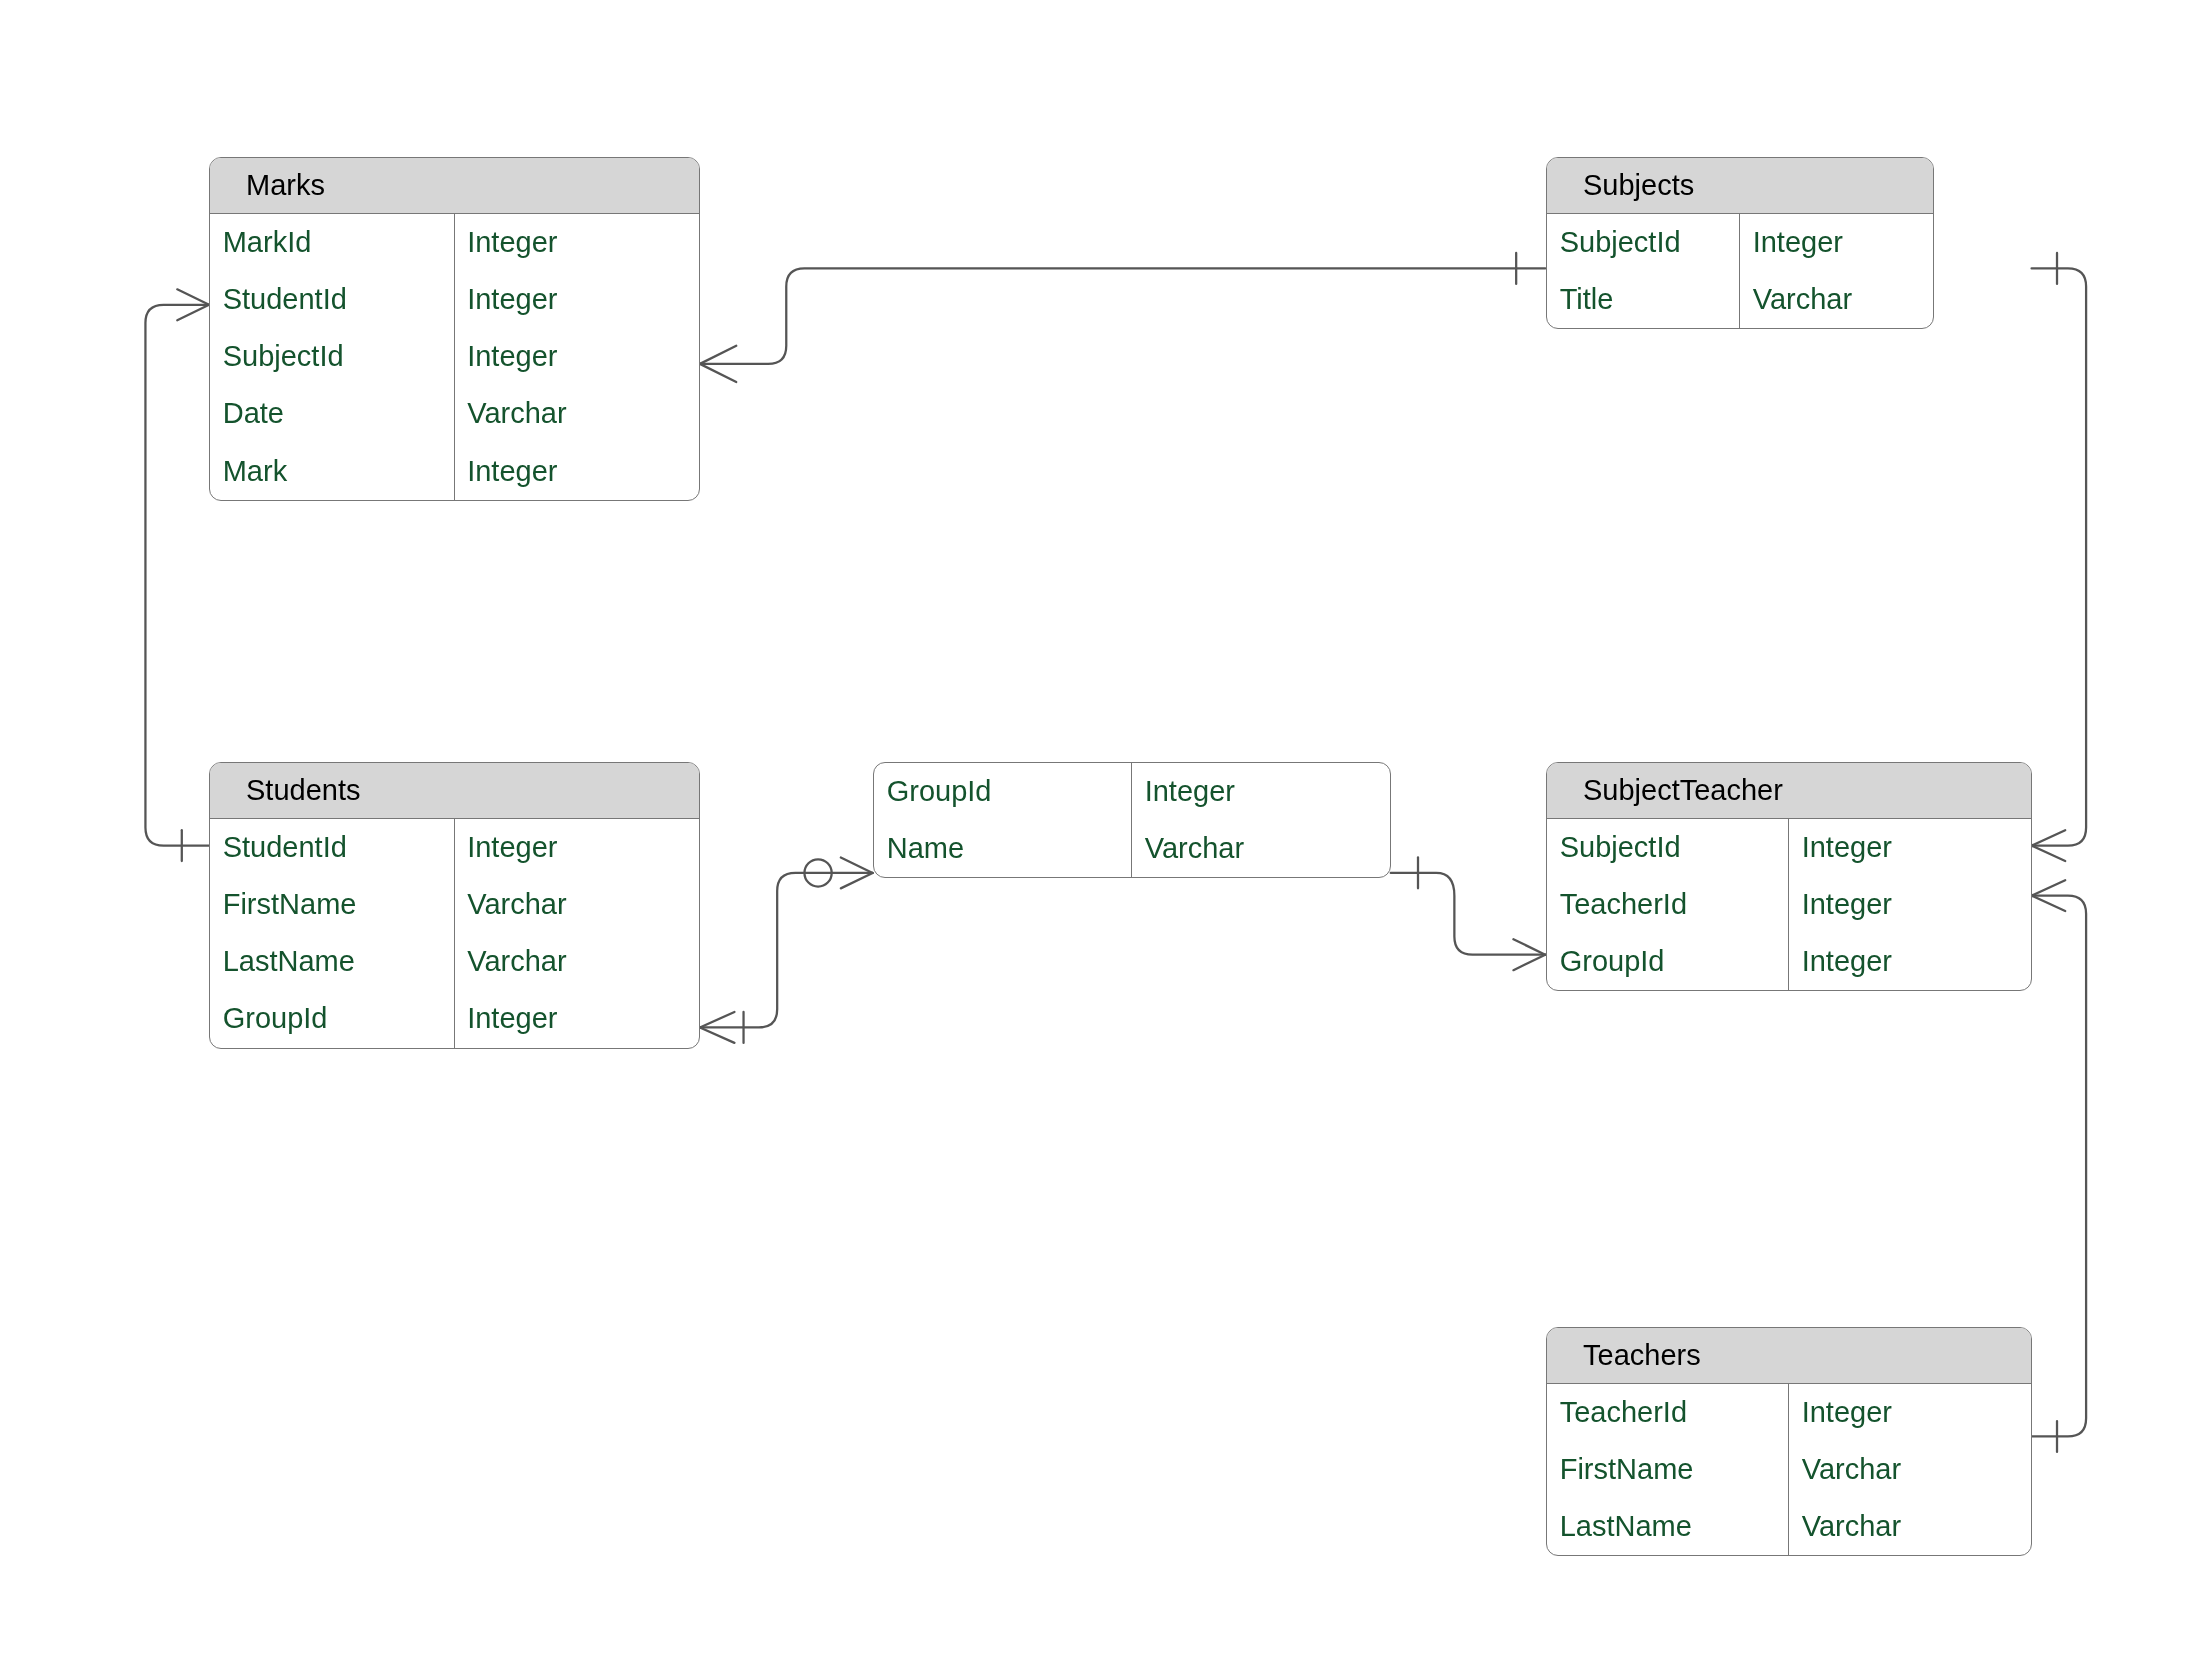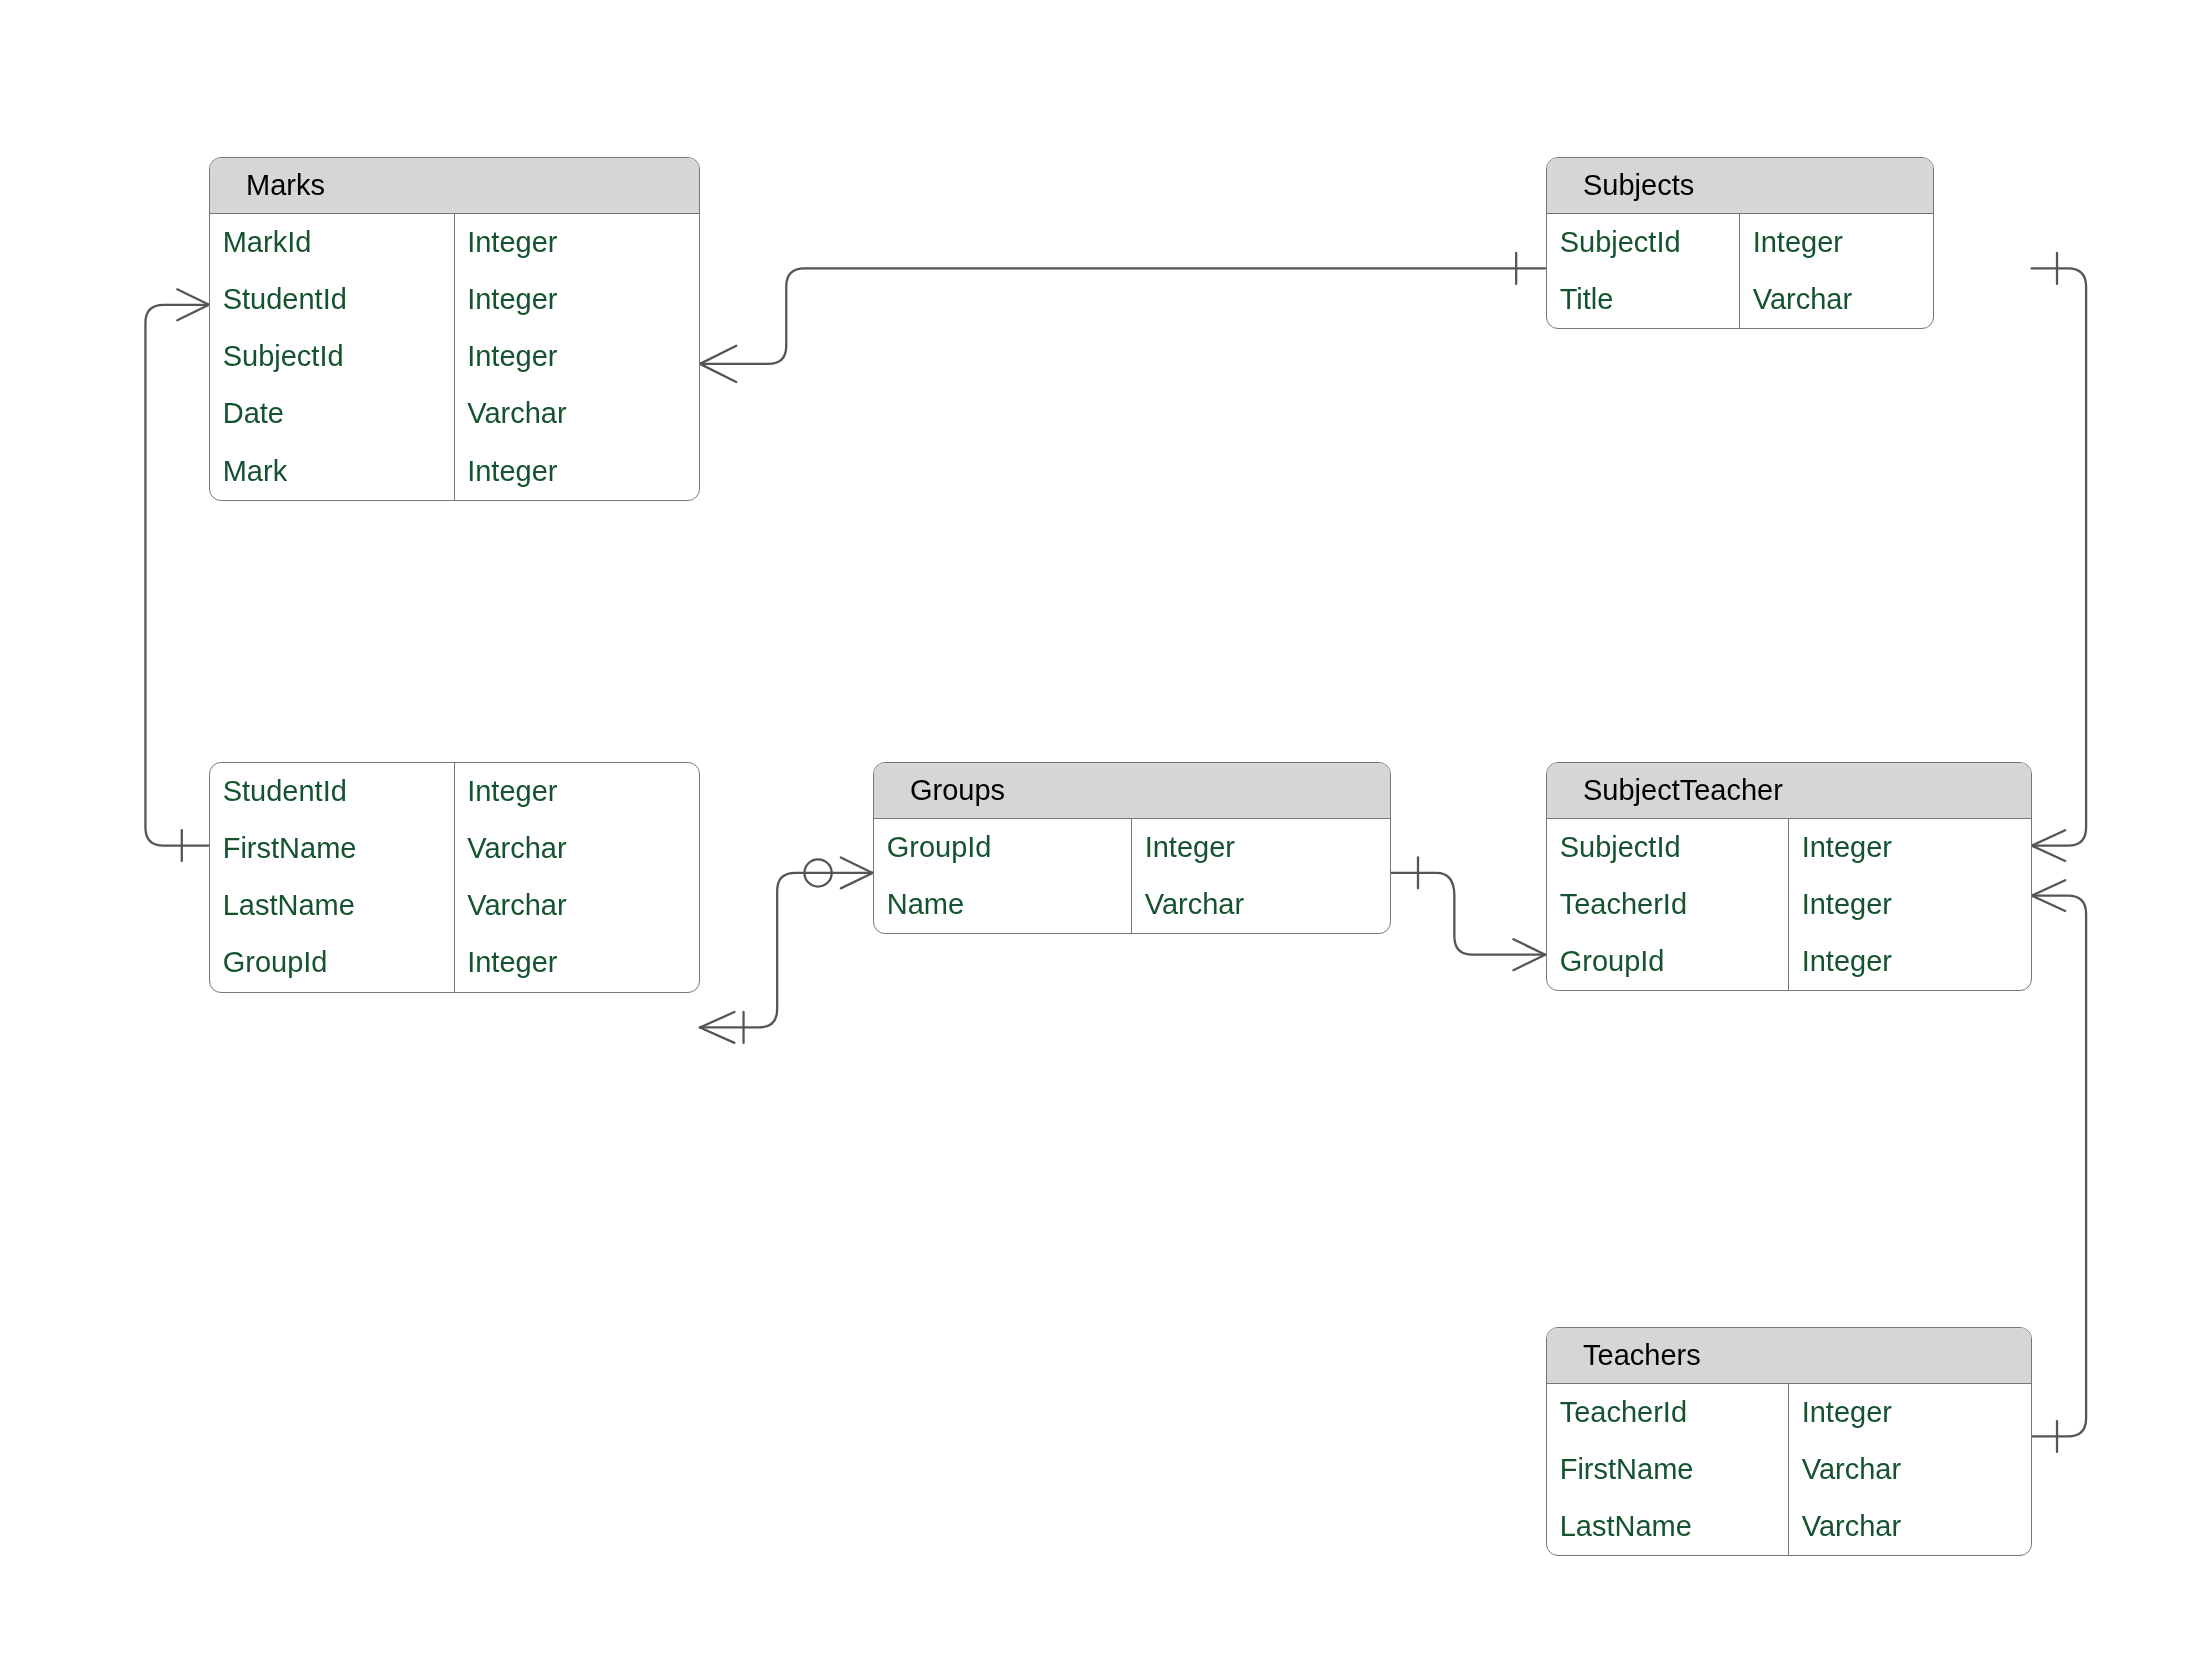--- a/index.html
+++ b/index.html
@@ -143,38 +143,38 @@
         <div class="cell">Title</div>
       </div>
       <div class="col">
         <div class="cell">Integer</div>
         <div class="cell">Varchar</div>
       </div>
     </div>
   </div>
 
   <div class="entity" style="left:209px; top:762px; width:491px;">
+    <div class="entity-header">Students</div>
     <div class="entity-body">
       <div class="col left">
         <div class="cell">StudentId</div>
         <div class="cell">FirstName</div>
         <div class="cell">LastName</div>
         <div class="cell">GroupId</div>
       </div>
       <div class="col">
         <div class="cell">Integer</div>
         <div class="cell">Varchar</div>
         <div class="cell">Varchar</div>
         <div class="cell">Integer</div>
       </div>
     </div>
   </div>
 
   <div class="entity" style="left:873px; top:762px; width:518px;">
-    <div class="entity-header">Groups</div>
     <div class="entity-body">
       <div class="col left">
         <div class="cell">GroupId</div>
         <div class="cell">Name</div>
       </div>
       <div class="col">
         <div class="cell">Integer</div>
         <div class="cell">Varchar</div>
       </div>
     </div>

